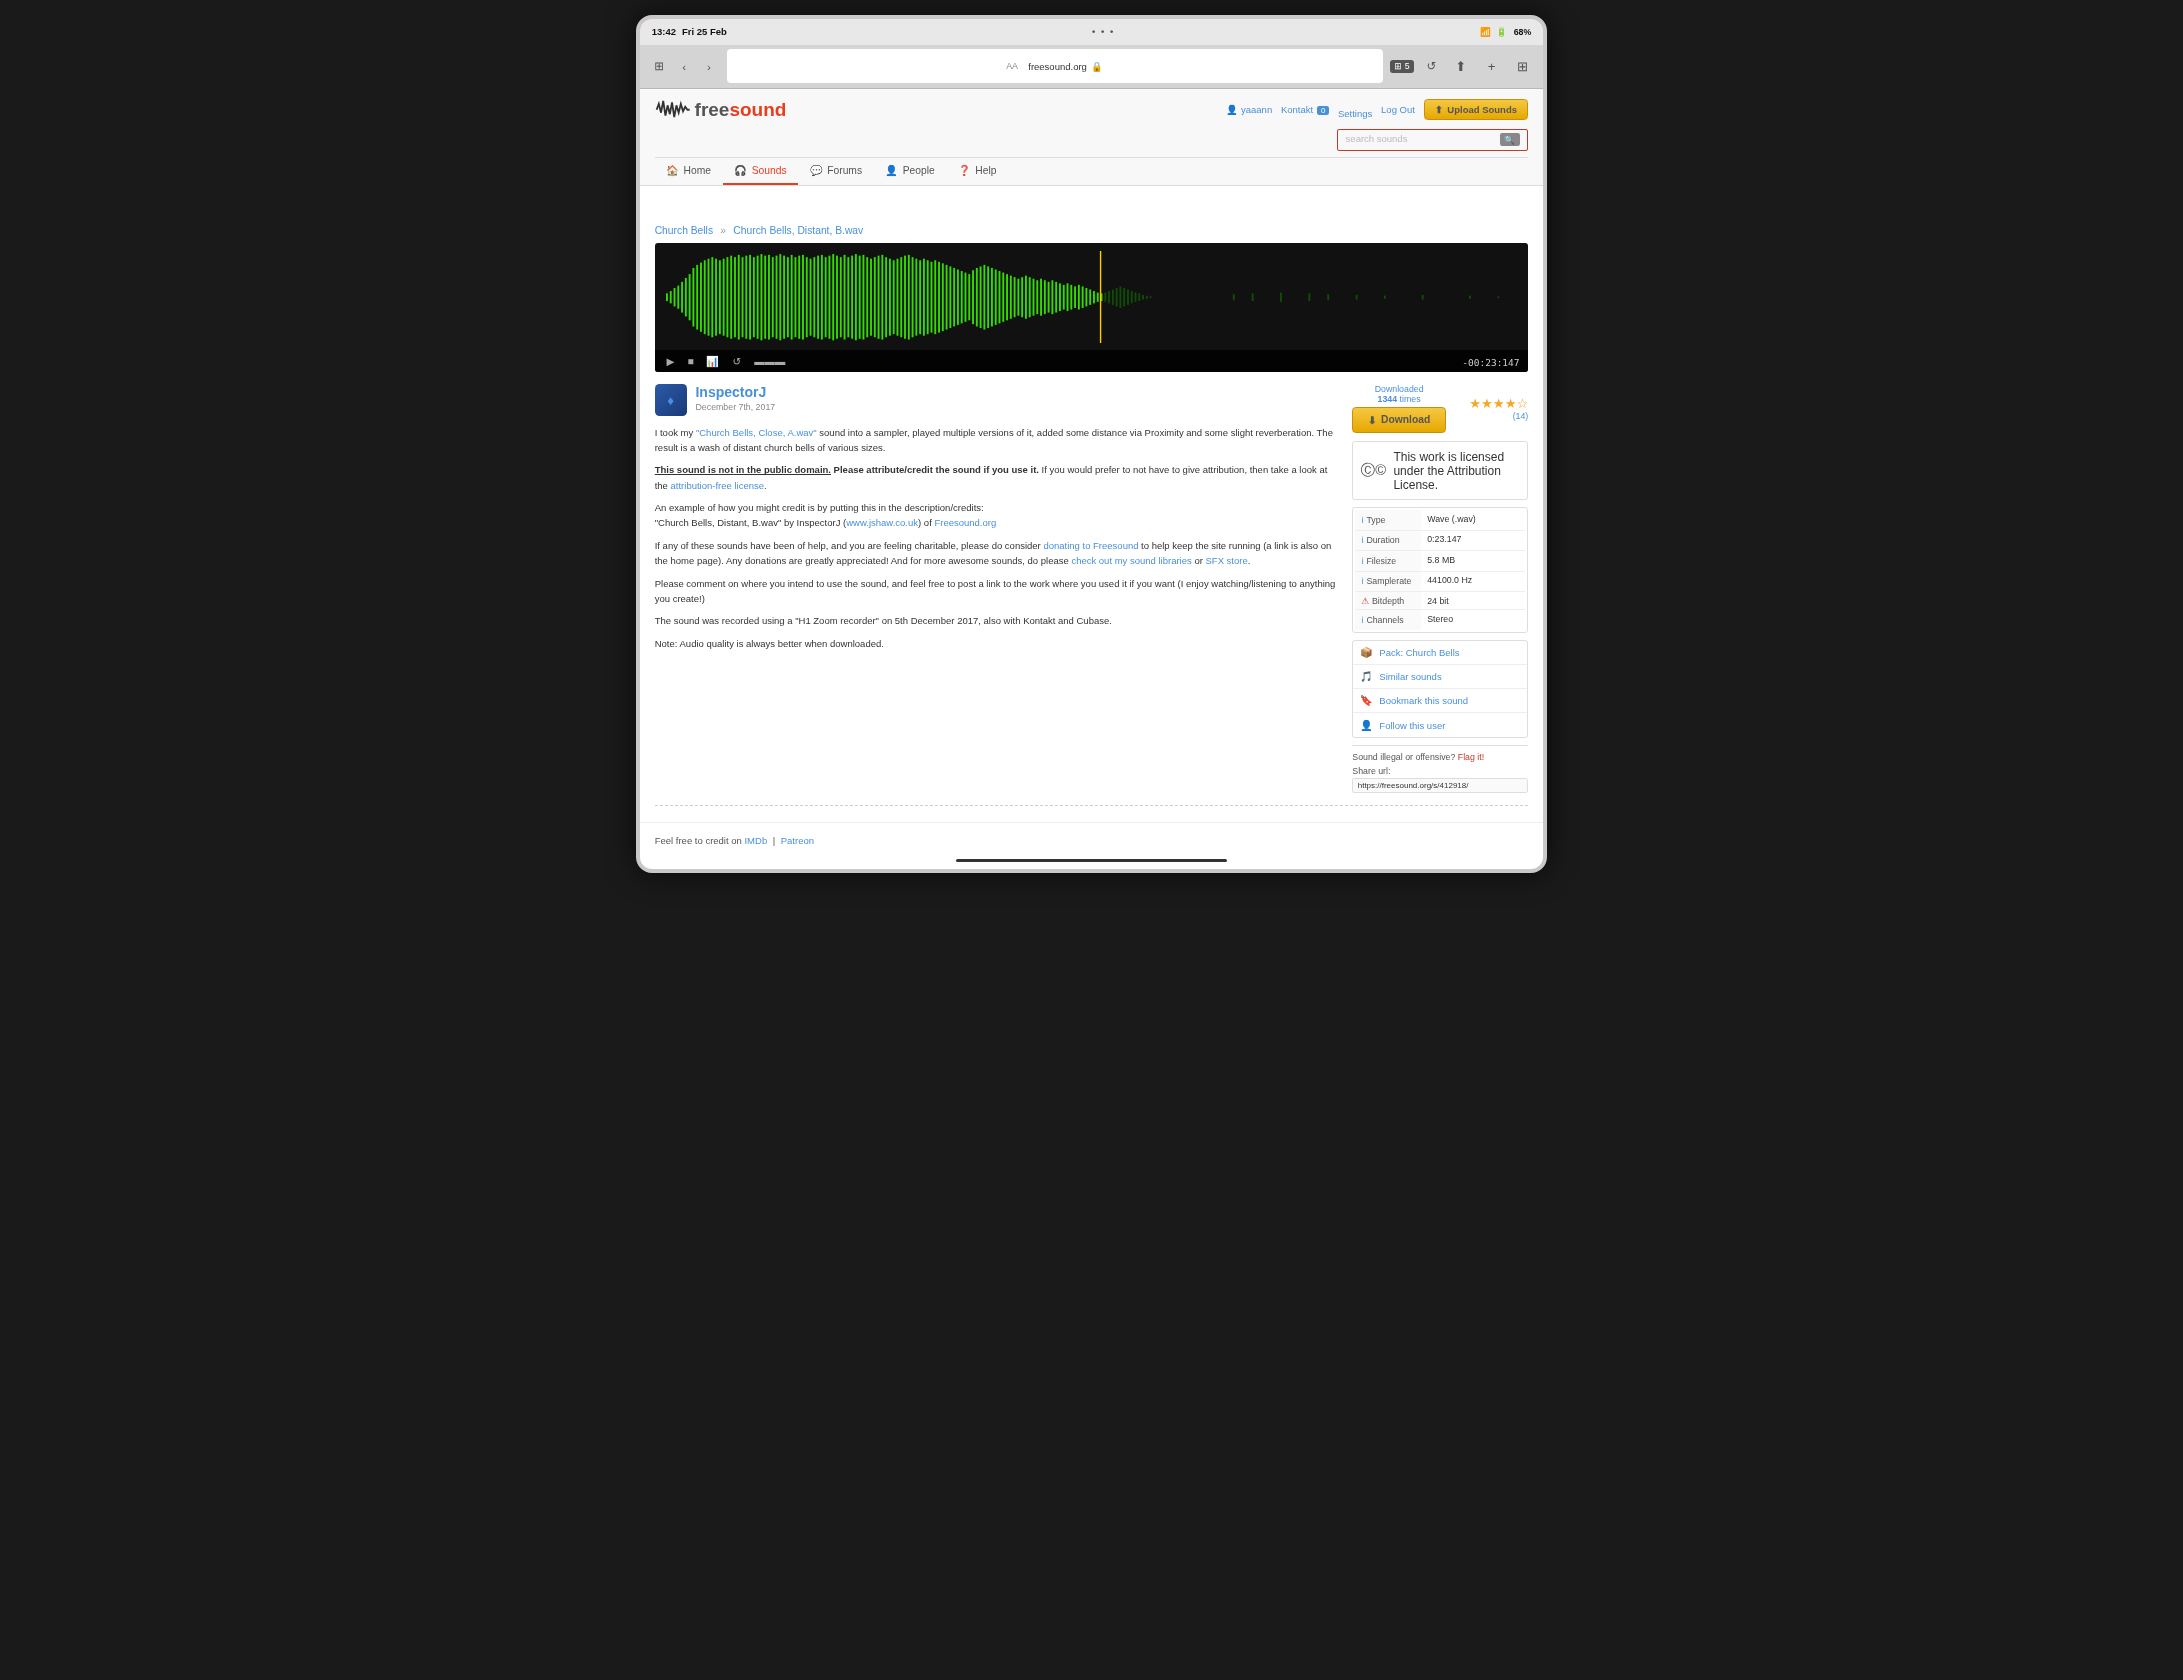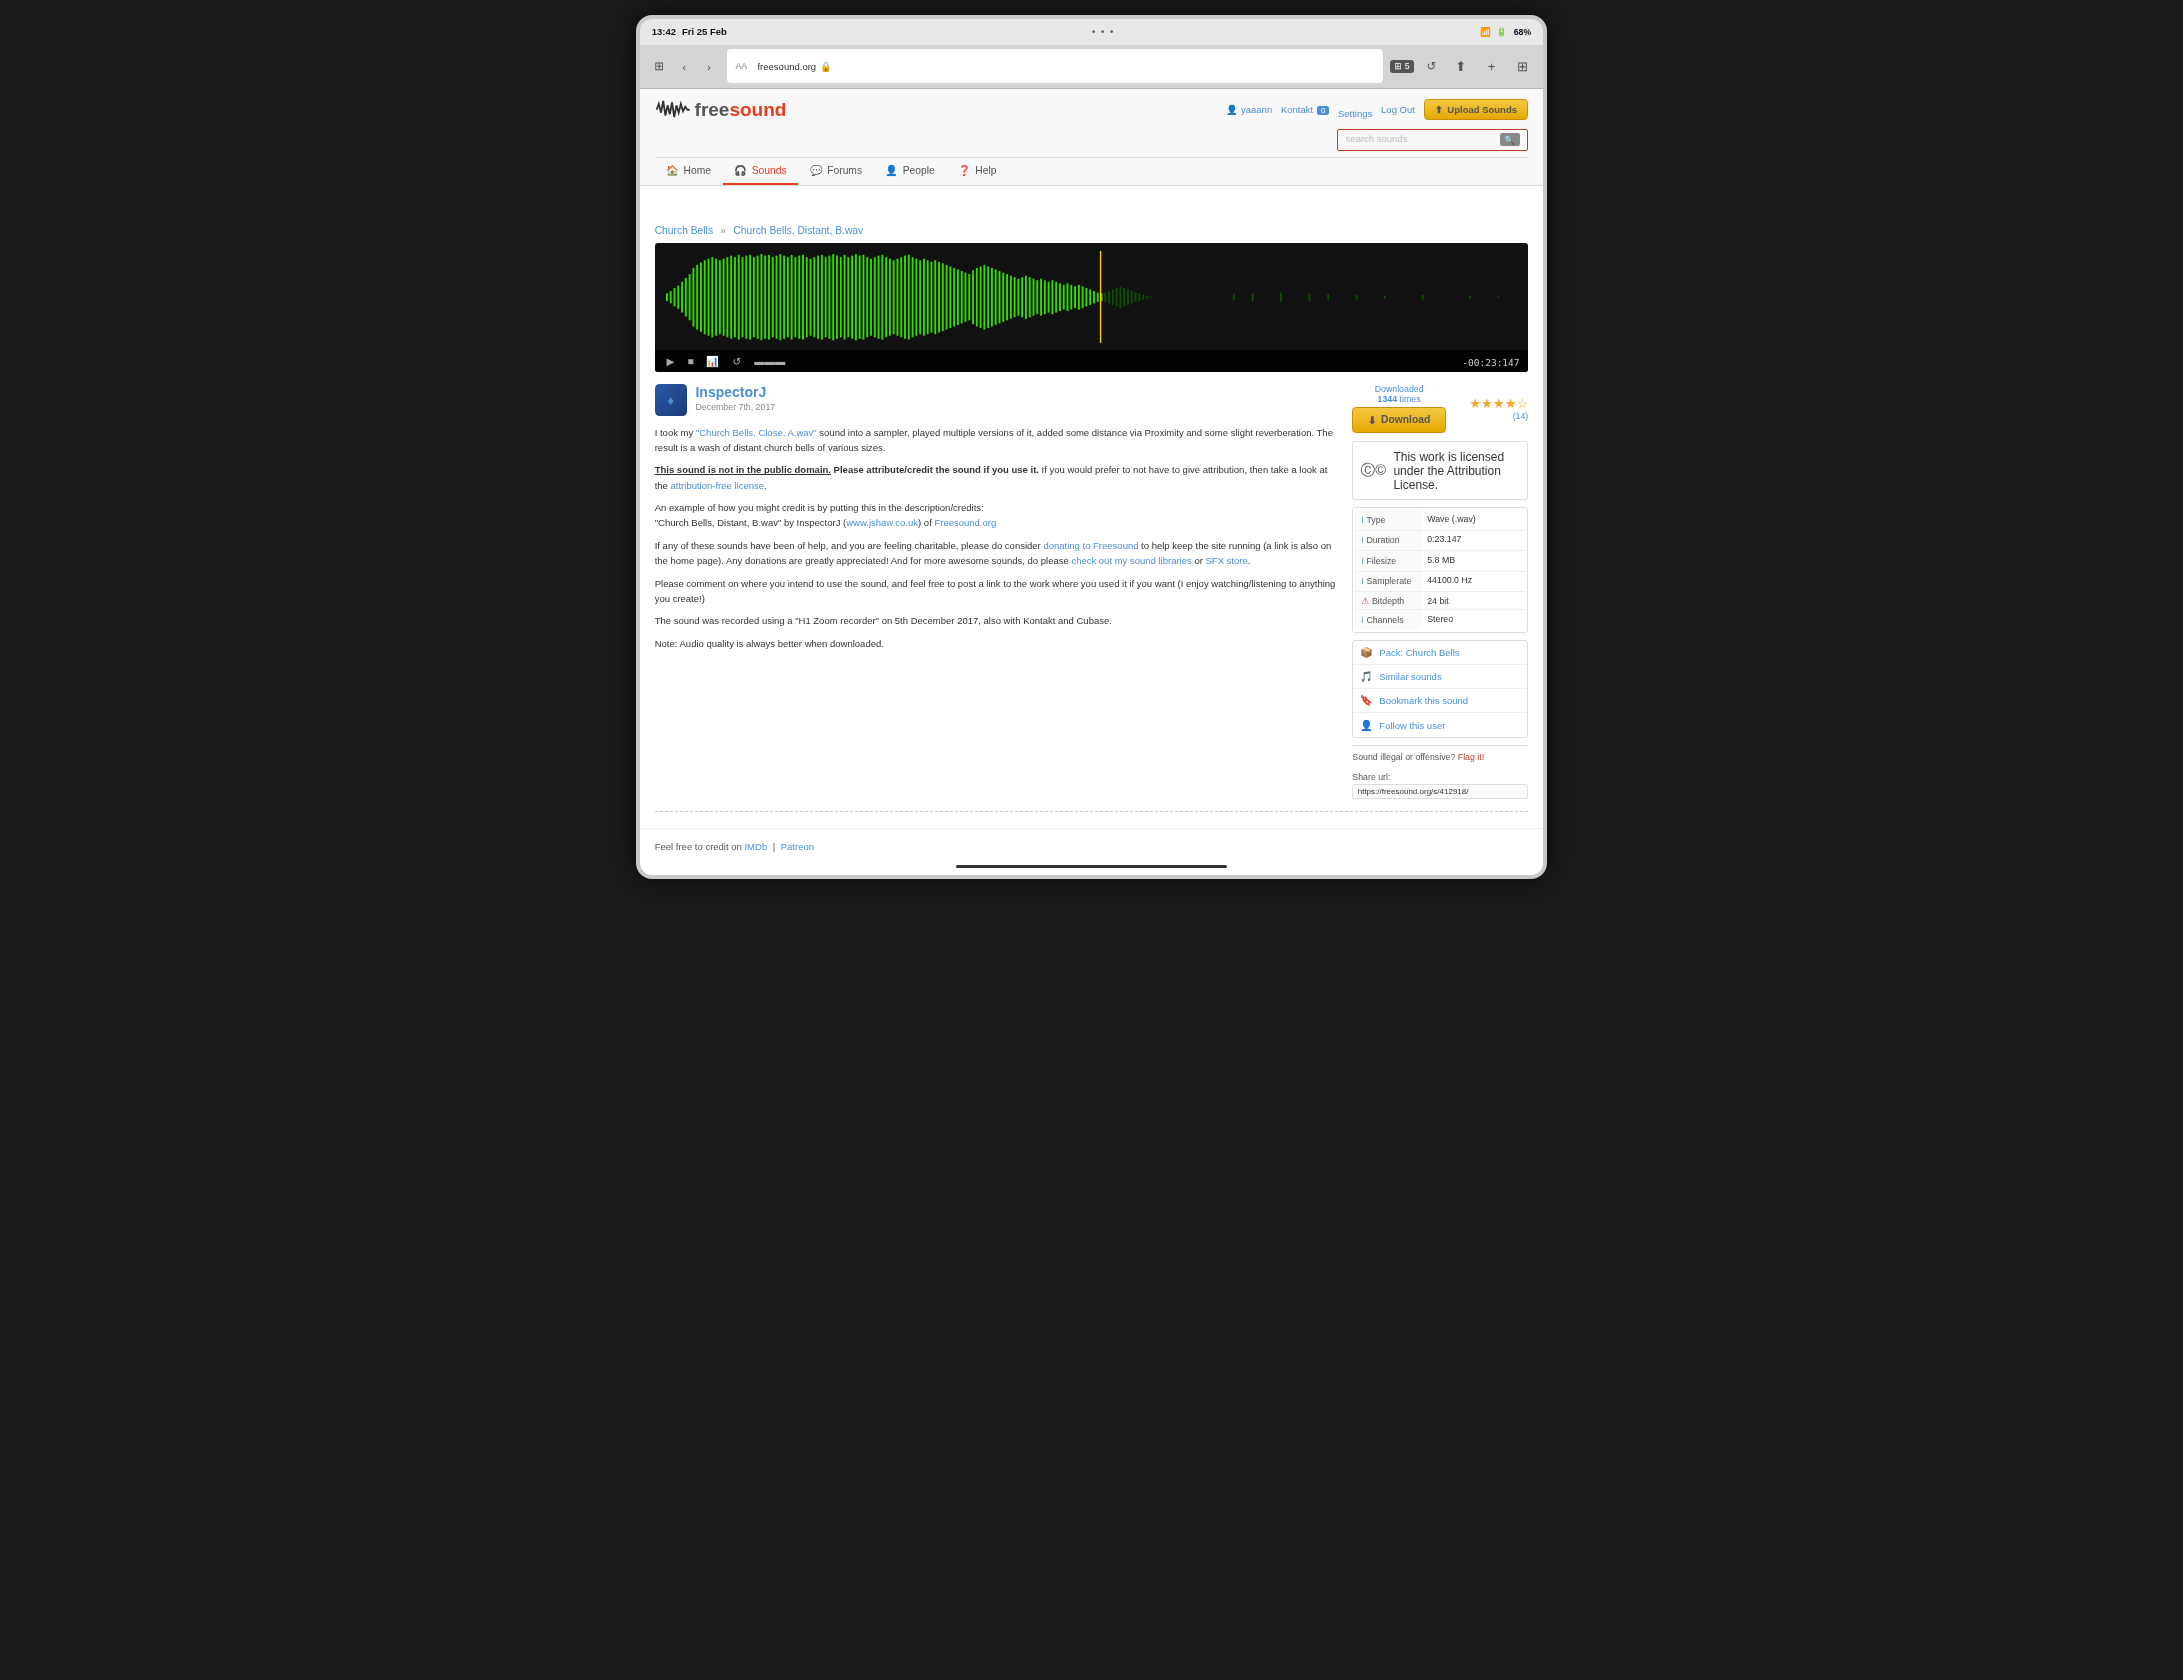--- a/index.html
+++ b/index.html
@@ -60,21 +60,21 @@
       font-size: 11.7px; color: #555;
     }
     .nav-btn:disabled { color: #aaa; }
     .address-bar {
       flex: 1;
       background: white;
       border-radius: 4px;
       height: 34px;
       display: flex;
       align-items: center;
-      justify-content: flex-start;
+      justify-content: center;
       font-size: 9.5px;
       color: #333;
       border: none;
       padding: 0 8.8px;
       gap: 4.4px;
     }
     .address-bar .aa { font-size: 8.8px; color: #888; margin-right: 5.9px; }
     .tab-count {
       background: #555;
       color: white;
@@ -389,21 +389,21 @@
     }
     .action-link:last-child { border-bottom: none; }
     .action-link-icon { font-size: 10.3px; }
 
     
     .flag-section {
       font-size: 8.8px;
       color: #555;
       border-top: 0.7px solid #ddd;
       padding-top: 5.9px;
-      margin-bottom: 10px;
+      margin-bottom: 4px;
     }
     .flag-section a { color: #c0392b; }
     .share-section {
       font-size: 8.8px;
       color: #555;
     }
     .share-url {
       border: 0.7px solid #ddd;
       border-radius: 2.2px;
       padding: 2.2px 4.4px;

